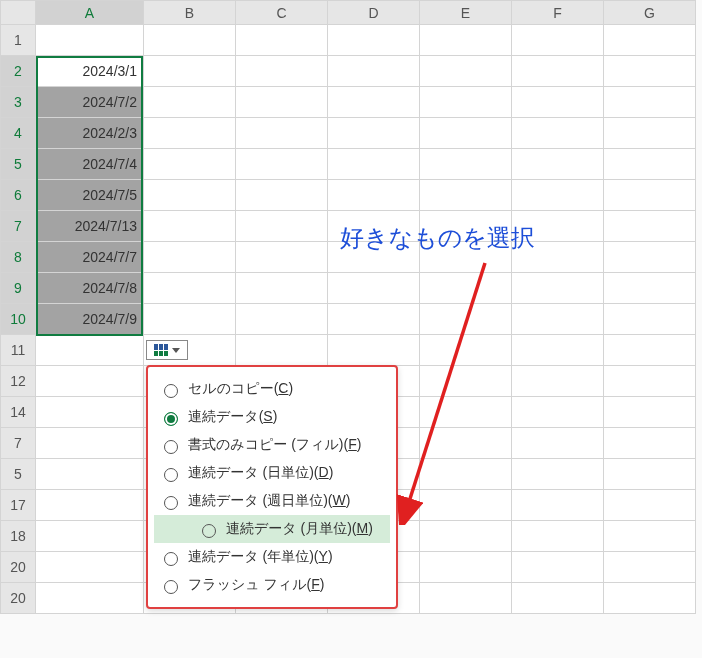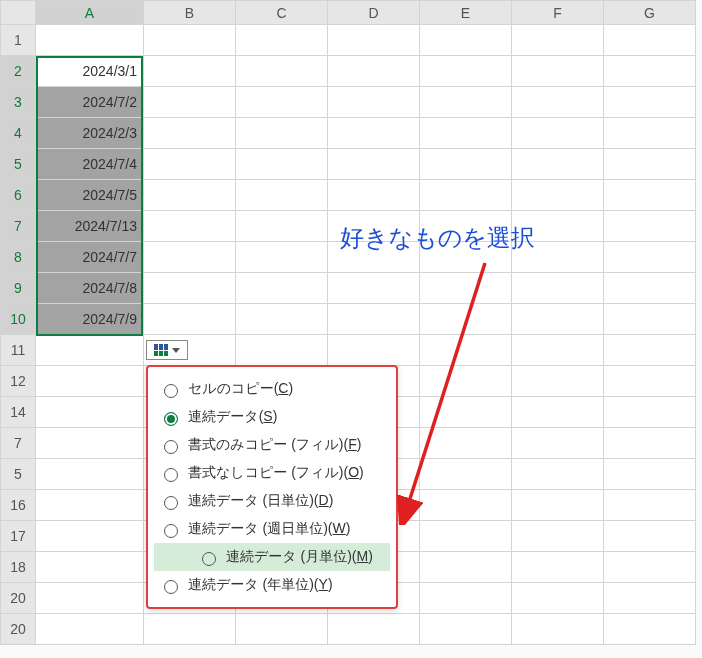--- a/index.html
+++ b/index.html
@@ -282,30 +282,20 @@
         <th class="rowhdr">5</th>
         <td class="cell col-A"></td>
         <td class="cell col-B"></td>
         <td class="cell col-C"></td>
         <td class="cell col-D"></td>
         <td class="cell col-E"></td>
         <td class="cell col-F"></td>
         <td class="cell col-G"></td>
       </tr>
       <tr>
-        <th class="rowhdr">16</th>
-        <td class="cell col-A"></td>
-        <td class="cell col-B"></td>
-        <td class="cell col-C"></td>
-        <td class="cell col-D"></td>
-        <td class="cell col-E"></td>
-        <td class="cell col-F"></td>
-        <td class="cell col-G"></td>
-      </tr>
-      <tr>
         <th class="rowhdr">17</th>
         <td class="cell col-A"></td>
         <td class="cell col-B"></td>
         <td class="cell col-C"></td>
         <td class="cell col-D"></td>
         <td class="cell col-E"></td>
         <td class="cell col-F"></td>
         <td class="cell col-G"></td>
       </tr>
       <tr>
@@ -363,37 +353,37 @@
     <div class="menu-item">
       <span class="radio on"></span>
       <span class="mlabel">連続データ(<span class="ul">S</span>)</span>
     </div>
     <div class="menu-item">
       <span class="radio"></span>
       <span class="mlabel">書式のみコピー (フィル)(<span class="ul">F</span>)</span>
     </div>
     <div class="menu-item">
       <span class="radio"></span>
-      <span class="mlabel">書式なしコピー (フィル)(<span class="ul">O</span>)</span>
-    </div>
-    <div class="menu-item">
-      <span class="radio"></span>
       <span class="mlabel">連続データ (日単位)(<span class="ul">D</span>)</span>
     </div>
     <div class="menu-item">
       <span class="radio"></span>
       <span class="mlabel">連続データ (週日単位)(<span class="ul">W</span>)</span>
     </div>
     <div class="menu-item hl">
       <span class="radio"></span>
       <span class="mlabel">連続データ (月単位)(<span class="ul">M</span>)</span>
     </div>
     <div class="menu-item">
       <span class="radio"></span>
       <span class="mlabel">連続データ (年単位)(<span class="ul">Y</span>)</span>
+    </div>
+    <div class="menu-item">
+      <span class="radio"></span>
+      <span class="mlabel">フラッシュ フィル(<span class="ul">F</span>)</span>
     </div>
   </div>
 
 <div class="callout" style="left:340px; top:222px;">好きなものを選択</div>
 
 <svg class="arrow" style="left:390px; top:255px;" width="110" height="270">
   <defs>
     <marker id="ah" markerWidth="12" markerHeight="12" refX="2" refY="4" orient="auto">
       <path d="M0,0 L10,4 L0,8 Z" fill="#e02020"></path>
     </marker>

